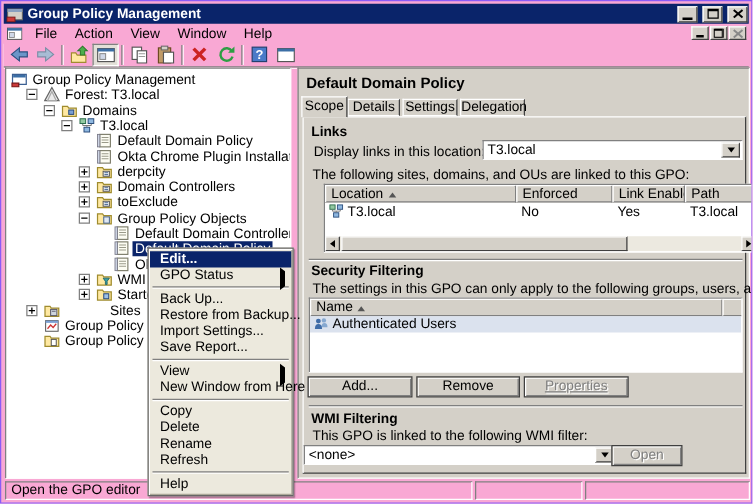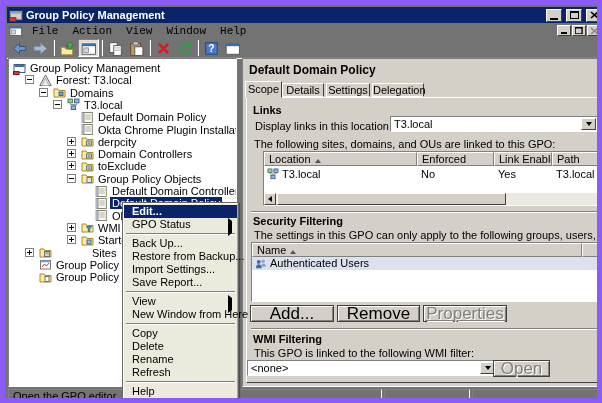--- a/index.html
+++ b/index.html
@@ -1,26 +1,26 @@
 <!DOCTYPE html>
 <html><head>
 <meta charset="utf-8">
 <style>
   html,body{margin:0;padding:0;background:#fff;font-family:"Liberation Sans",sans-serif;}
   *{box-sizing:border-box;}
-  .window{position:relative;width:602px;height:403px;background:#737373;border:5px solid #8b5cf6;overflow:hidden;}
+  .window{position:relative;width:602px;height:403px;background:#f9a8d4;border:1px solid #8b5cf6;overflow:hidden;}
   
   .titlebar{position:absolute;left:2px;top:2px;width:596px;height:16px;background:#0a246a;color:#fff;
     display:flex;align-items:center;font-size:11px;font-weight:bold;padding-left:2px;gap:3px;}
   .titlebar .cap{flex:1;white-space:nowrap;overflow:hidden;}
   .cbtn{width:16px;height:13px;background:#d4d0c8;border:1px solid;border-color:#fff #404040 #404040 #fff;
     display:flex;align-items:center;justify-content:center;margin-right:1px;flex:none;}
   
   .menubar{position:absolute;left:2px;top:18px;width:596px;height:15px;display:flex;align-items:center;font-size:11px;gap:0;}
-  .menu-item{padding:17px 7px;font-family:Liberation Mono, monospace;}
+  .menu-item{padding:17px 7px;}
   .mdi-btns{margin-left:auto;display:flex;margin-right:2px;}
   .mdi-btn{width:14px;height:11px;background:#d4d0c8;border:1px solid;border-color:#fff #404040 #404040 #fff;
     display:flex;align-items:center;justify-content:center;margin-left:1px;}
   
   .toolbar{position:absolute;left:2px;top:33px;width:596px;height:20px;display:flex;align-items:center;
     padding-left:2px;border-bottom:1px solid #808080;box-shadow:0 1px 0 #fff;}
   .tool-btn{width:21px;height:18px;display:flex;align-items:center;justify-content:center;border:1px solid transparent;}
   .tool-btn.pressed{border-color:#808080 #fff #fff #808080;background:#e3e0d8;}
   .tool-sep{width:2px;height:16px;border-left:1px solid #808080;border-right:1px solid #fff;margin:0 2px;}
   
@@ -53,21 +53,21 @@
     border-bottom:4px solid #555;margin-left:4px;}
   .cell-txt{position:absolute;white-space:nowrap;}
   .combo{position:absolute;background:#fff;border:1px solid;border-color:#808080 #fff #fff #808080;}
   .combo .val{position:absolute;left:3px;top:1px;line-height:12px;}
   .combo .drop{position:absolute;right:1px;top:1px;bottom:1px;width:15px;background:#d4d0c8;
     border:1px solid;border-color:#fff #404040 #404040 #fff;display:flex;align-items:center;justify-content:center;}
   .tri-down{width:0;height:0;border-left:3px solid transparent;border-right:3px solid transparent;border-top:4px solid #000;}
   .tri-left{width:0;height:0;border-top:3px solid transparent;border-bottom:3px solid transparent;border-right:4px solid #000;}
   .tri-right{width:0;height:0;border-top:3px solid transparent;border-bottom:3px solid transparent;border-left:4px solid #000;}
   .btn{position:absolute;height:17px;background:#d4d0c8;border:1px solid #404040;
-    box-shadow:inset 1px 1px 0 #fff, inset -1px -1px 0 #808080;font-size:17px;text-align:center;line-height:15px;}
+    box-shadow:inset 1px 1px 0 #fff, inset -1px -1px 0 #808080;font-size:11px;text-align:center;line-height:15px;}
   .btn.disabled{color:#808080;text-shadow:1px 1px 0 #fff;}
   .scrollbar-h{position:absolute;height:12px;background:#ece9e0;}
   .sb-btn{position:absolute;top:0;width:12px;height:12px;background:#d4d0c8;border:1px solid;
     border-color:#fff #404040 #404040 #fff;display:flex;align-items:center;justify-content:center;}
   .sb-thumb{position:absolute;top:0;height:12px;background:#d4d0c8;border:1px solid;border-color:#fff #404040 #404040 #fff;}
   
   .ctxmenu{position:absolute;left:117px;top:197px;width:117px;background:#ece9dd;z-index:50;
     border:1px solid #666;box-shadow:inset 1px 1px 0 #fff, inset -1px -1px 0 #aca899, 1px 1px 1px rgba(0,0,0,.35);
     padding:2px 1px;font-size:11px;}
   .ctx-item{position:relative;height:13px;line-height:13px;padding-left:8px;white-space:nowrap;}

